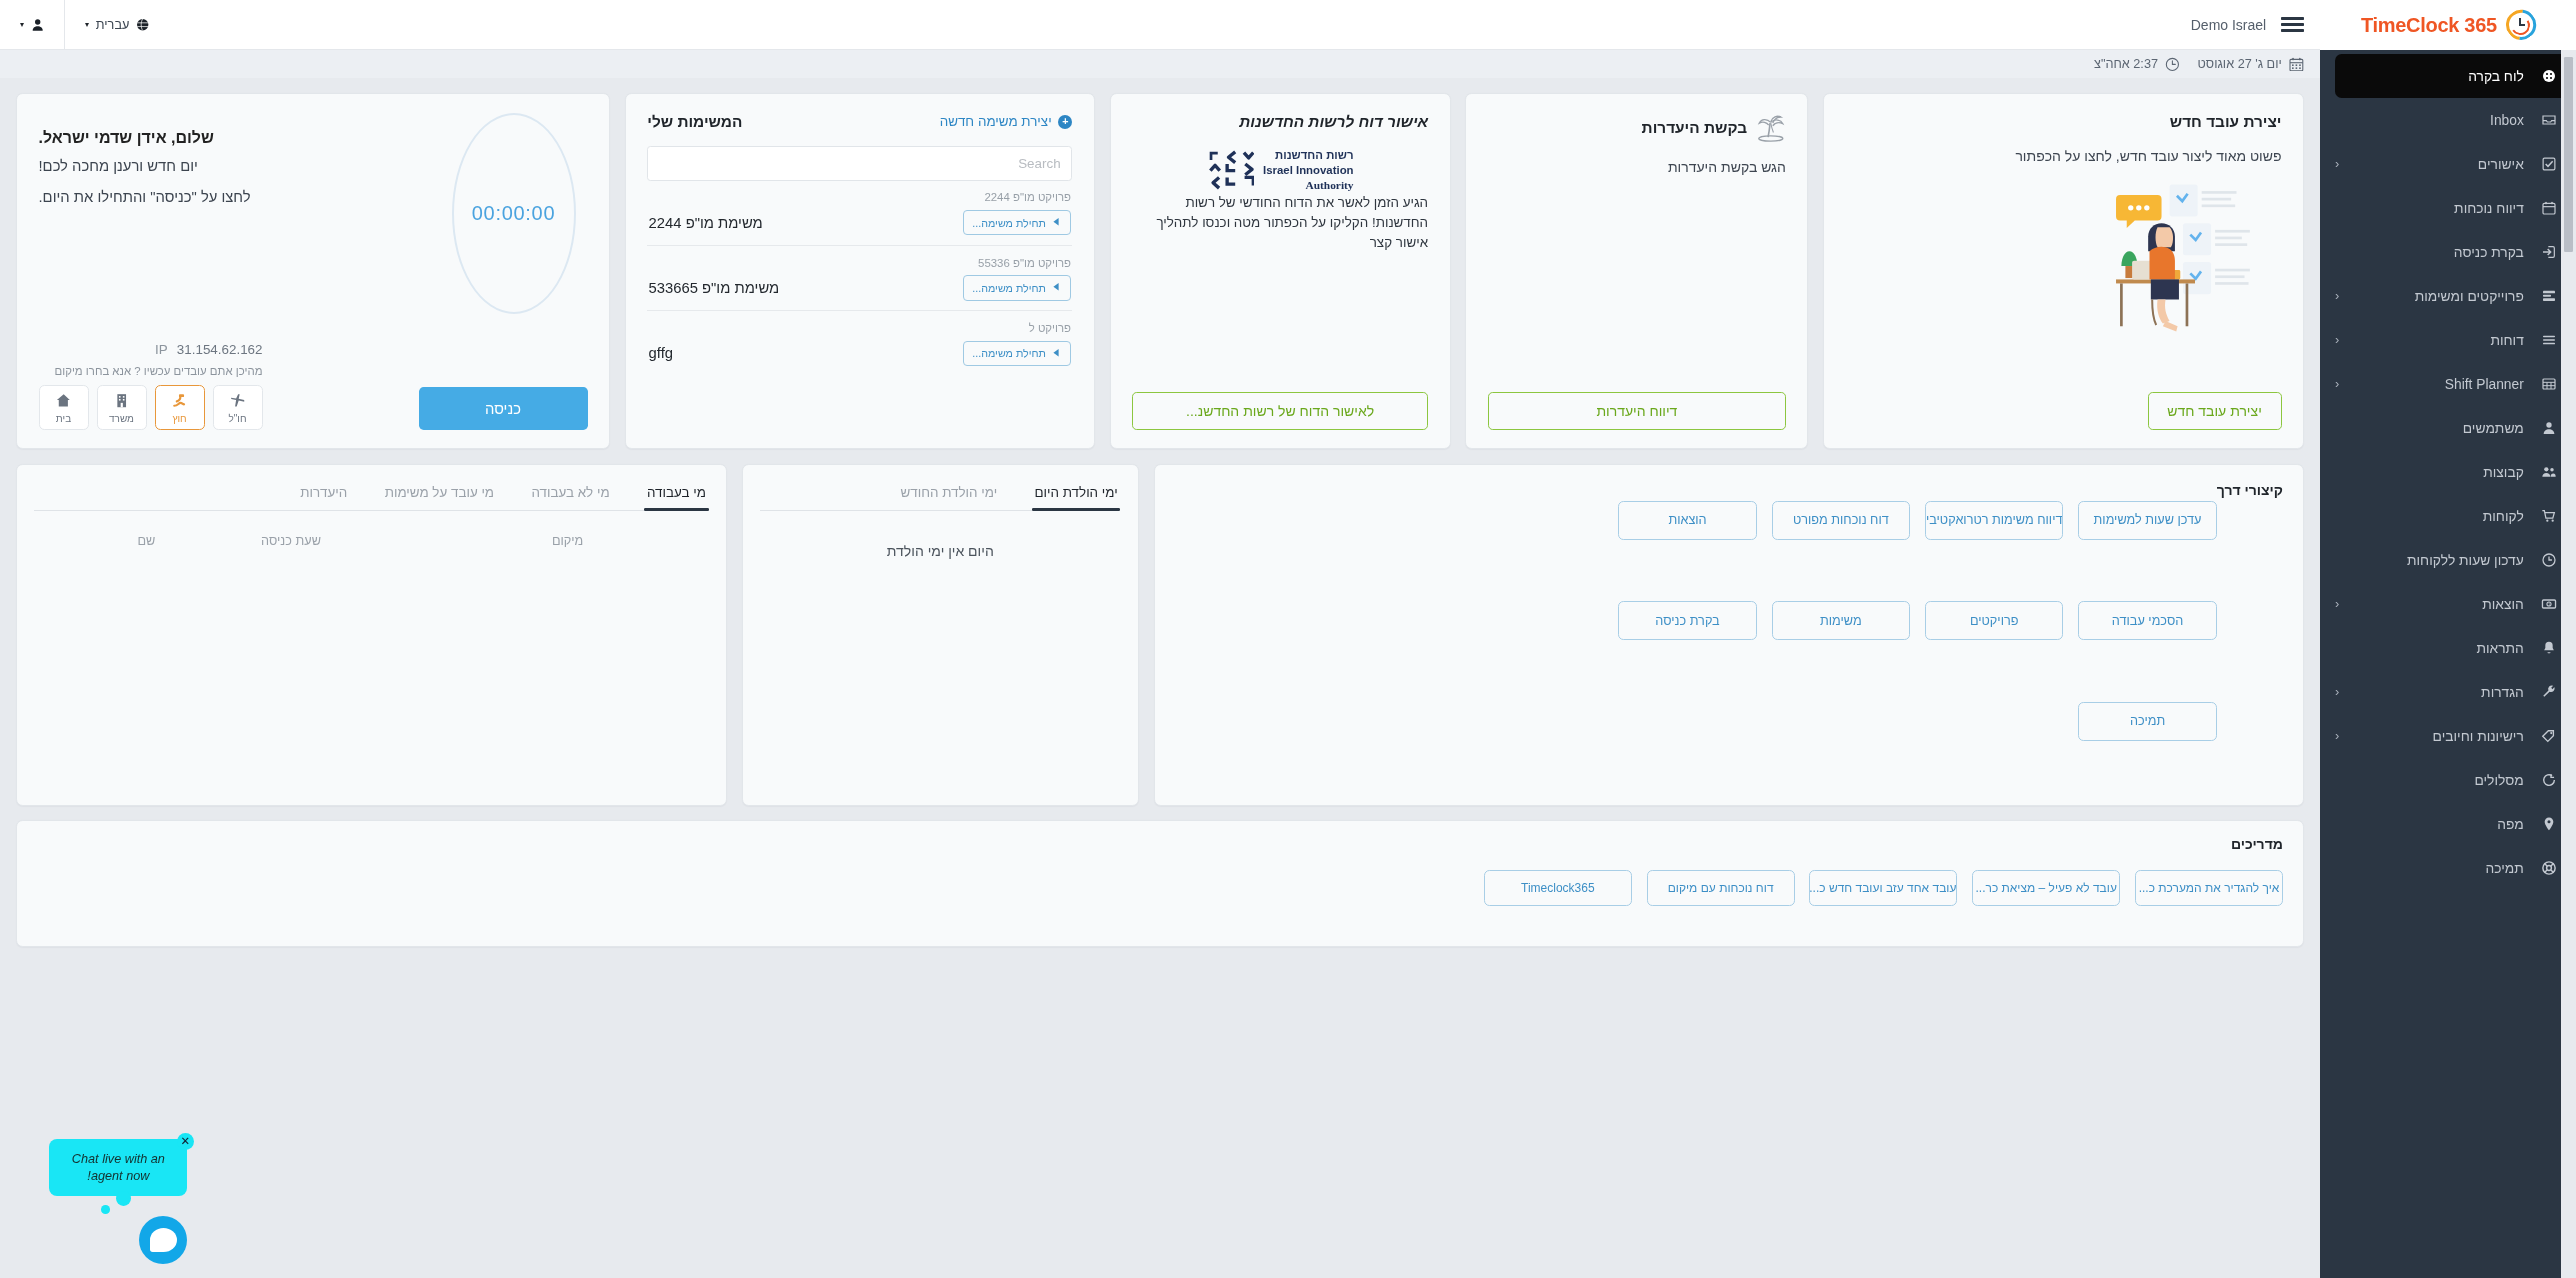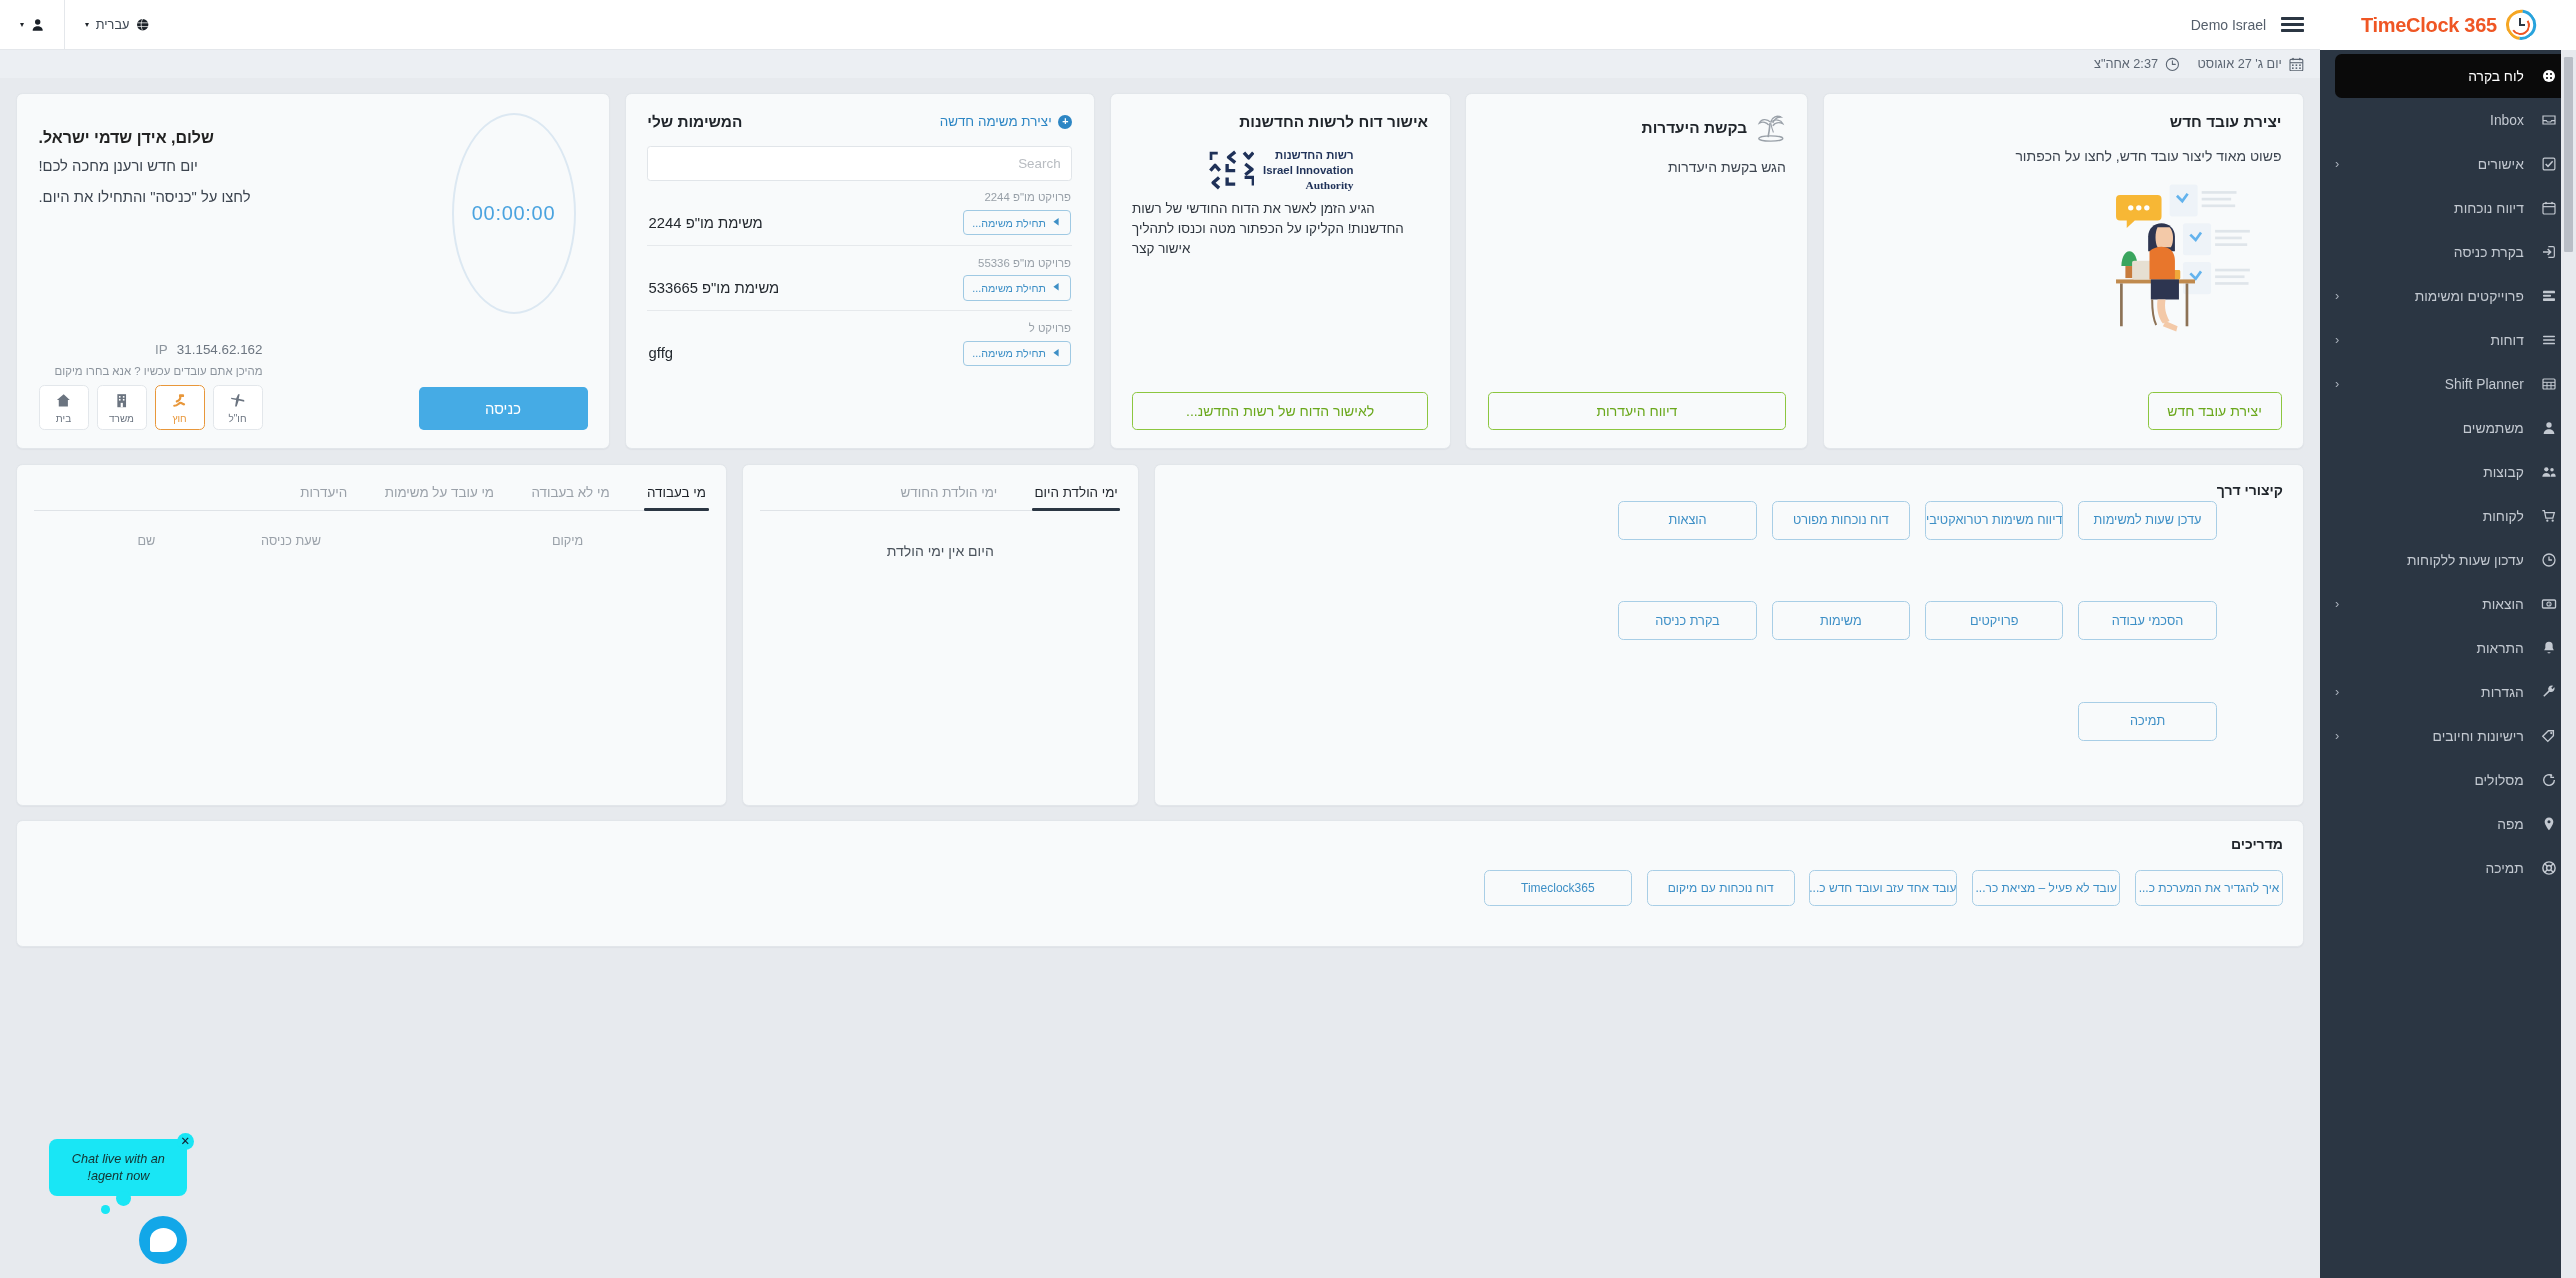--- a/index.html
+++ b/index.html
@@ -195,27 +195,27 @@
   .task-name { font-size: 14.8px; color:#23282e; }
   .btn-start {
     border:0.7px solid #9fc9e3; color:#3d8fc6; background:transparent;
     border-radius:4px; height: 25.5px; padding: 0 8px; font-size: 10.7px;
     cursor:pointer; display:flex; align-items:center; gap:4.7px; font-family:inherit;
     white-space:nowrap;
   }
 
   
   .c-iia { padding: 19px 17.4px 17.4px 17.4px; align-items:center; }
-  .c-iia .card-title { width:100%; }
+  .c-iia .card-title { width:100%;font-style:italic; }
   .iia-logo { display:flex; align-items:center; gap: 9.4px; margin-top: 17.4px; }
   .iia-words { text-align:right; color:#1f3158; line-height: 1.3; }
   .iia-words .w1 { font-size: 11.4px; font-weight:700; }
   .iia-words .w2 { font-size: 11.4px; font-weight:700; }
   .iia-words .w3 { font-size: 11.4px; font-weight:700;font-family:Liberation Serif, serif; }
-  .iia-body { font-size: 13.4px; color:#2f363f; text-align:left; margin-top: 6px; line-height:1.5; }
+  .iia-body { font-size: 13.4px; color:#2f363f; text-align:right; margin-top: 0; line-height:1.5; }
   .btn-outline-green {
     border:0.7px solid #8cc63f; color:#6aa81c; background:transparent;
     border-radius:4.7px; height: 38px; font-size: 14px; cursor:pointer;
     font-family:inherit; width: 100%; margin-top: auto;
     overflow:hidden; white-space:nowrap;
   }
 
   
   .c-absence .abs-head { display:flex; align-items:center; justify-content:flex-start; gap: 9.4px;}
   .c-absence .abs-head .card-title { order: 1; }

